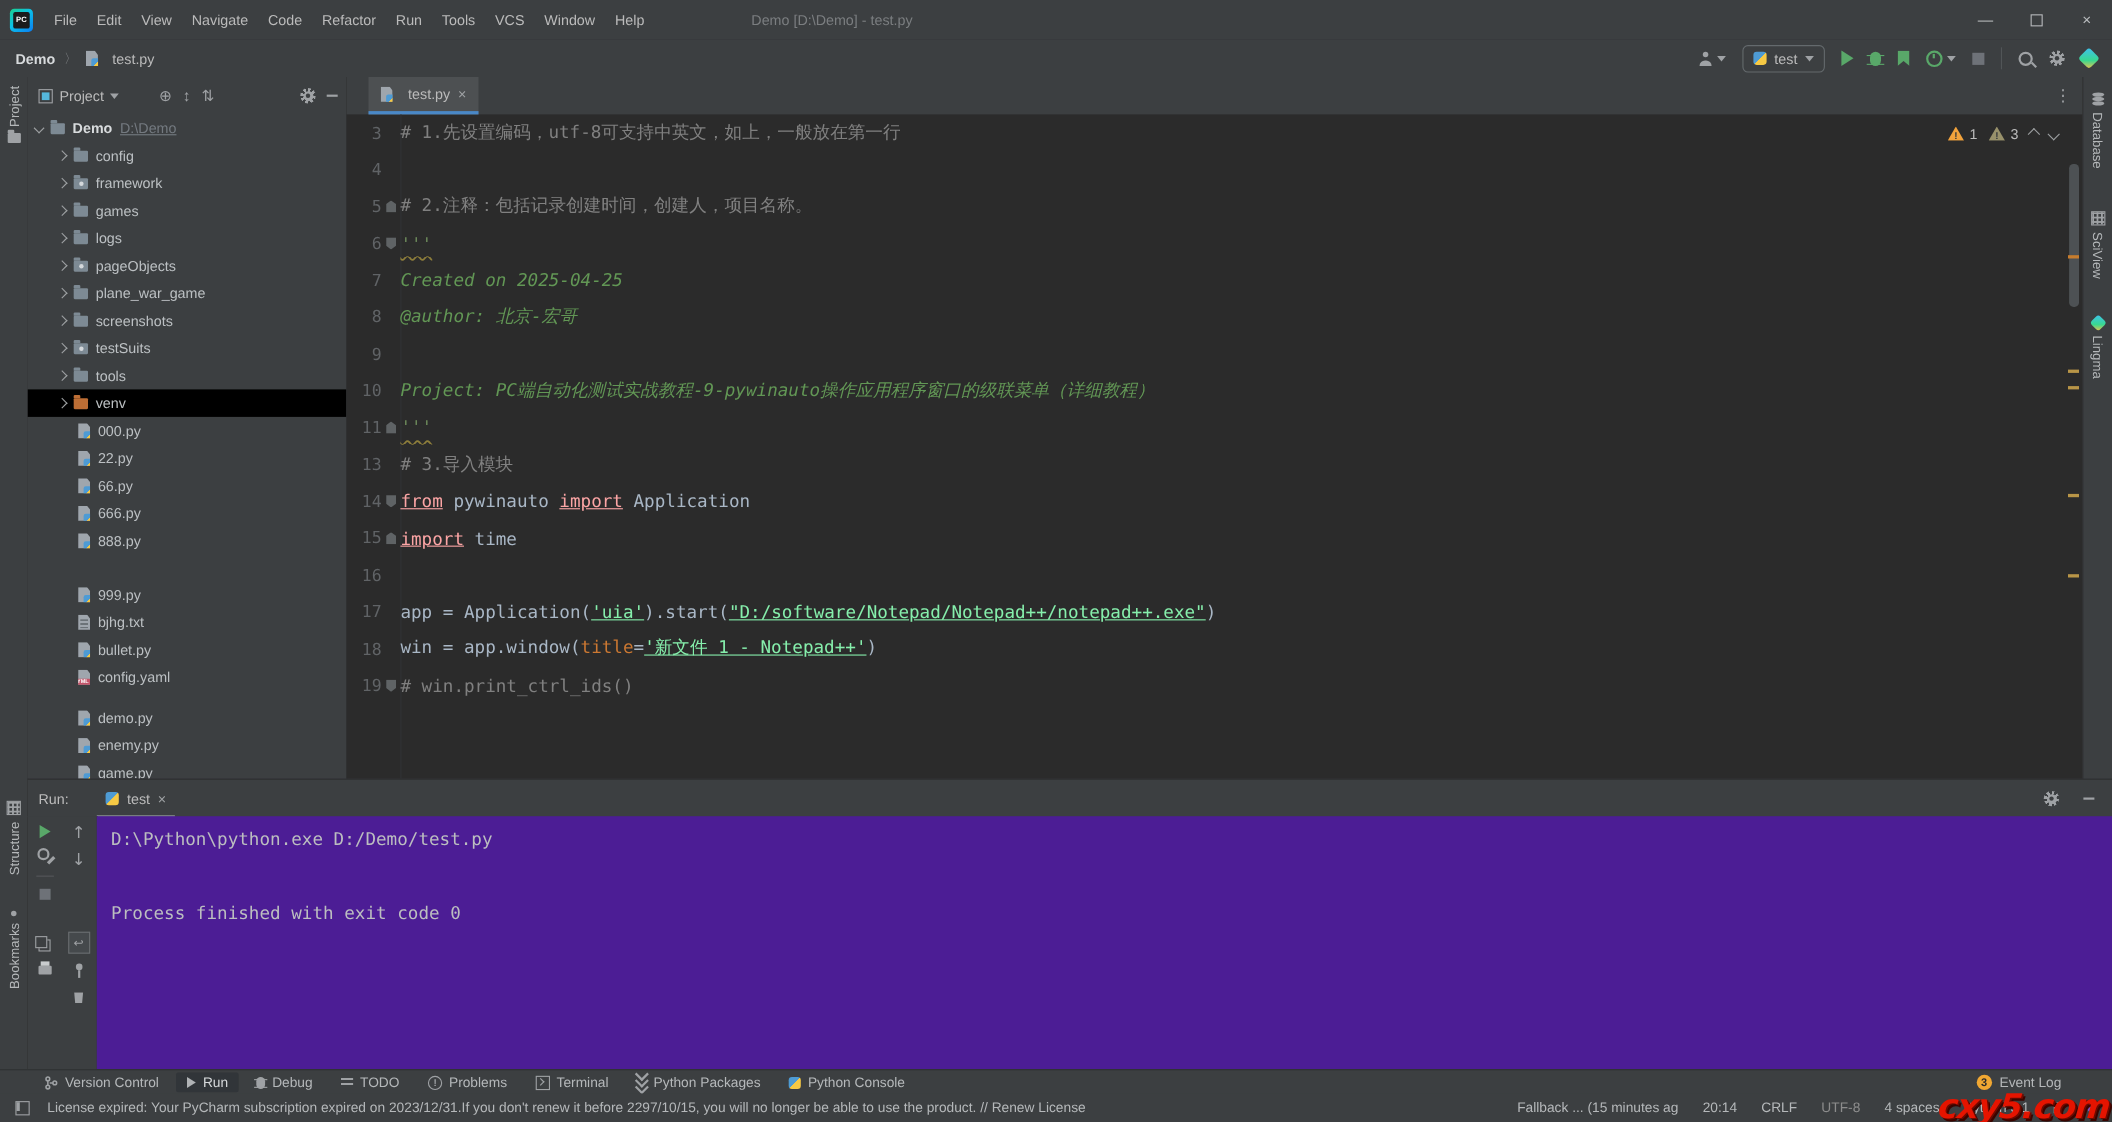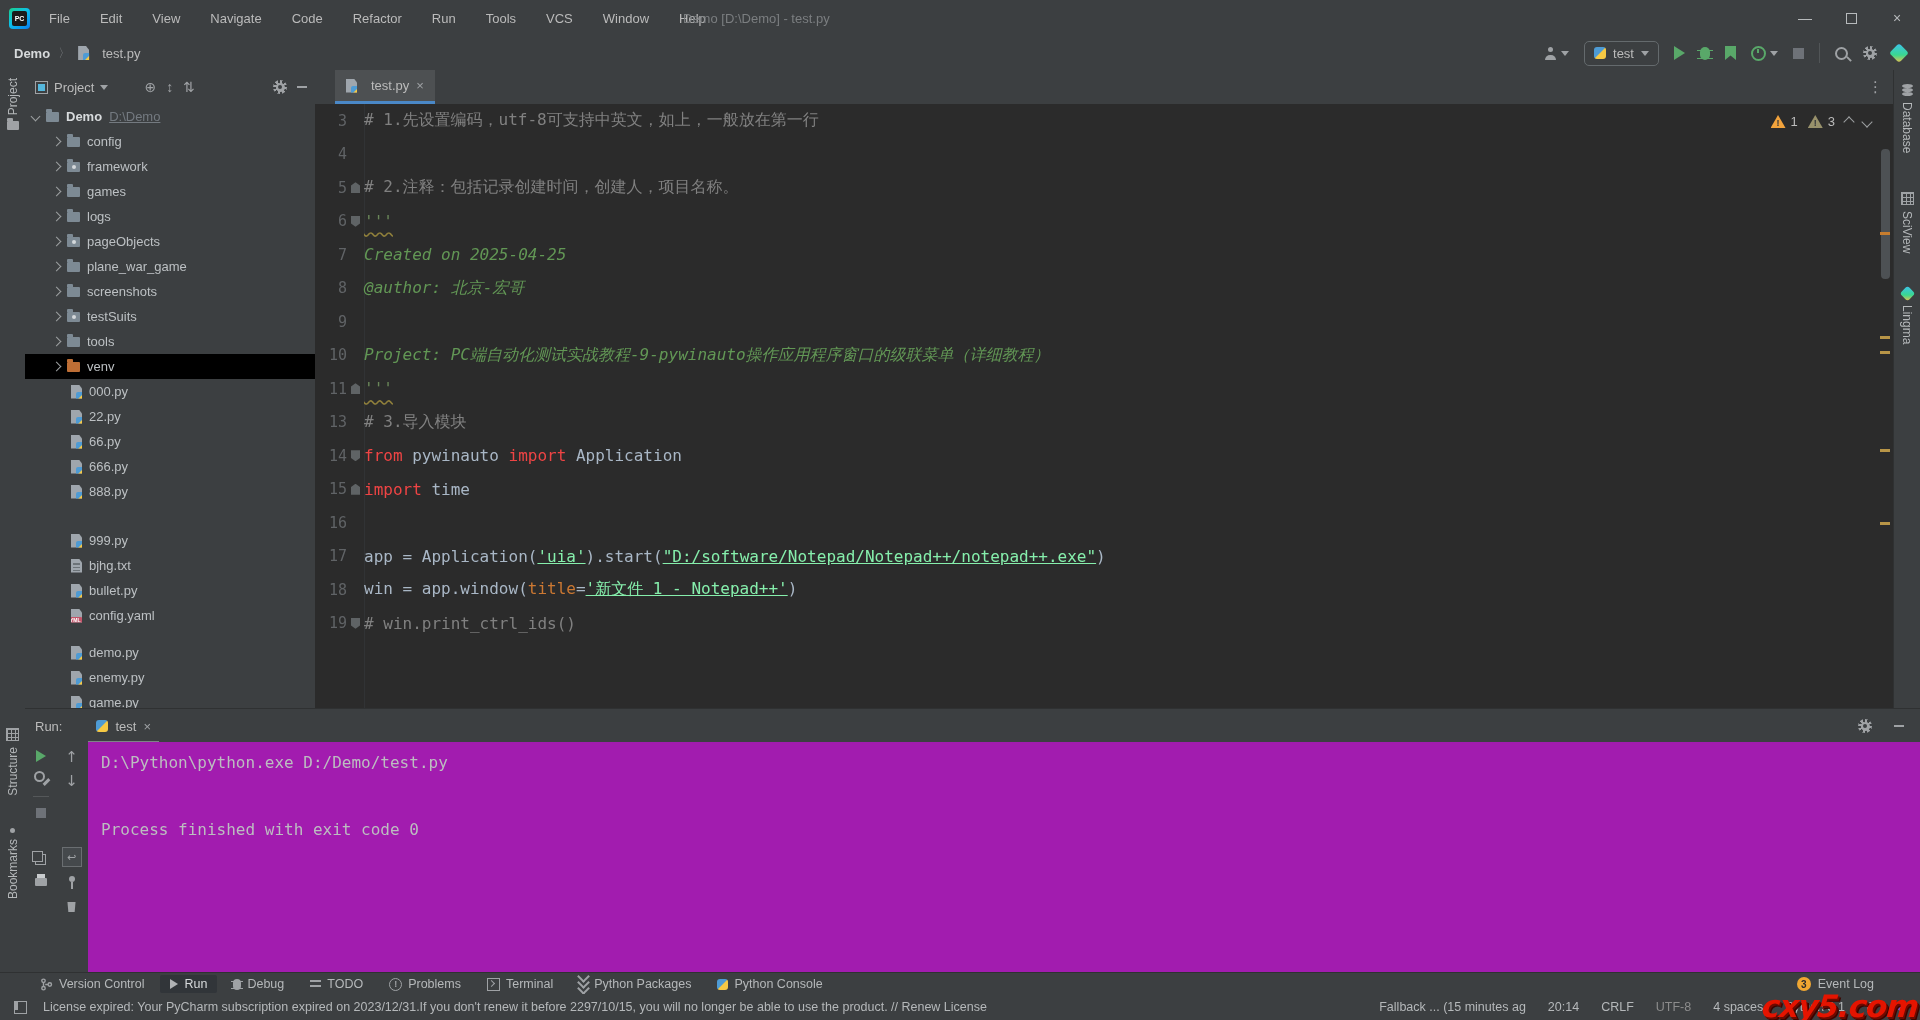--- a/index.html
+++ b/index.html
@@ -8,21 +8,21 @@
   .ic{position:relative;display:inline-block;flex:none;}
 
   
   .titlebar{position:absolute;left:0;top:0;right:0;height:36px;display:flex;align-items:center;
             background:#3c3f41;border-bottom:1px solid #2f3132;}
   .pclogo{width:21px;height:21px;border-radius:4px;margin:0 10px 0 9px;
           background:linear-gradient(140deg,#1bd18a,#0cc0e8 45%,#0a7cf2);position:relative;
           display:flex;align-items:center;justify-content:center;}
   .pclogo::before{content:'';position:absolute;inset:3px;background:#1b1b1b;border-radius:2px;}
   .pclogo span{position:relative;color:#fff;font-size:7px;font-weight:bold;}
-  .menus{display:flex;align-items:center;gap:12px;}
+  .menus{display:flex;align-items:center;}
   .menu{padding:0 9px;color:#bbbbbb;cursor:default;}
   .wintitle{position:absolute;left:683px;color:#7b7e80;}
   .winctl{margin-left:auto;display:flex;height:100%;}
   .winbtn{width:46px;height:100%;display:flex;align-items:center;justify-content:center;color:#b7babc;font-size:14px;}
   .maxsq{width:9px;height:9px;border:1.5px solid #b7babc;}
 
   
   .navbar{position:absolute;left:0;top:36px;right:0;height:34px;display:flex;align-items:center;
           background:#3c3f41;border-bottom:1px solid #2f3132;padding-left:14px;}
   .crumb-proj{font-weight:bold;color:#d7dadc;}
@@ -107,21 +107,21 @@
   .code{position:absolute;left:0;top:34px;right:17px;bottom:0;overflow:hidden;
         font-family:"DejaVu Sans Mono",monospace;font-size:16px;}
   .cline{height:33.5px;display:flex;align-items:center;}
   .ln{width:32px;text-align:right;color:#606366;font-size:15px;flex:none;}
   .foldcol{width:17px;flex:none;display:flex;justify-content:center;}
   .fold-u{width:9px;height:11px;background:#5f6365;clip-path:polygon(50% 0,100% 30%,100% 100%,0 100%,0 30%);}
   .fold-d{width:9px;height:11px;background:#5f6365;clip-path:polygon(0 0,100% 0,100% 70%,50% 100%,0 70%);}
   .lc{white-space:pre;}
   .tok-d{color:#a9b7c6;}
   .tok-c{color:#808080;}
-  .tok-k{color:#ef4444;}
+  .tok-k{color:#fca5a5;text-decoration:underline;}
   .tok-ka{color:#cc7832;}
   .tok-s{color:#86efac;text-decoration:underline;}
   .tok-si{color:#629755;font-style:italic;}
   .tok-sw{color:#6a8759;text-decoration:underline wavy #8e7e3a;text-underline-offset:5px;}
   .gutline{position:absolute;left:49px;top:34px;bottom:0;width:1px;background:#313335;}
   .warnbox{position:absolute;top:44px;right:22px;display:flex;align-items:center;gap:10px;}
   .warn{width:15px;height:13px;clip-path:polygon(50% 0,100% 100%,0 100%);background:#F2A33C;
         color:#33363a;font-size:9px;font-weight:bold;text-align:center;line-height:17px;}
   .warn.weak{background:#98916B;}
   .wcount{color:#bbbbbb;margin-left:-5px;}
@@ -154,21 +154,21 @@
   .printic{width:12px;height:8px;background:#9fa2a5;border-radius:1px;position:relative;margin-top:4px;}
   .printic::before{content:'';position:absolute;left:2px;top:-4px;width:8px;height:4px;background:#c9ccce;}
   .arrowtxt{color:#9fa2a5;font-size:15px;line-height:1;font-family:"DejaVu Sans",sans-serif;}
   .softwrap{width:18px;height:18px;border:1px solid #6a6e71;background:#45494c;display:flex;align-items:center;justify-content:center;
             color:#9fa2a5;font-size:11px;}
   .pinic{width:8px;height:14px;position:relative;}
   .pinic::before{content:'';position:absolute;left:1px;top:0;width:6px;height:6px;border-radius:50%;background:#9fa2a5;}
   .pinic::after{content:'';position:absolute;left:3px;top:6px;width:2px;height:7px;background:#9fa2a5;}
   .trashic{width:9px;height:10px;background:#9fa2a5;clip-path:polygon(5% 0,95% 0,85% 100%,15% 100%);position:relative;margin-top:3px;}
   .trashic::before{content:'';position:absolute;left:-1px;top:-3px;width:11px;height:1.5px;background:#9fa2a5;}
-  .console{position:absolute;left:63px;top:34px;right:0;bottom:0;background:#a21caf;padding:10px 0 0 13px;
+  .console{position:absolute;left:63px;top:34px;right:0;bottom:0;background:#4c1d95;padding:10px 0 0 13px;
            font-family:"DejaVu Sans Mono",monospace;font-size:16px;color:#bcbec0;}
   .console-line{min-height:22.4px;line-height:22.4px;white-space:pre;}
 
   
   .twbar{position:absolute;left:0;top:972px;right:0;height:22px;background:#3c3f41;border-top:1px solid #2f3132;
          display:flex;align-items:center;font-size:12.5px;color:#b5b8ba;padding-left:30px;gap:6px;}
   .twitem{display:flex;align-items:center;gap:6px;padding:2px 10px;border-radius:2px;}
   .twitem.active{background:#313539;color:#d6d9db;}
   .play-g{width:0;height:0;border-left:8px solid #b0b3b5;border-top:5px solid transparent;border-bottom:5px solid transparent;}
   .bug-g{width:8px;height:11px;background:#9fa2a5;border-radius:4px;position:relative;}

